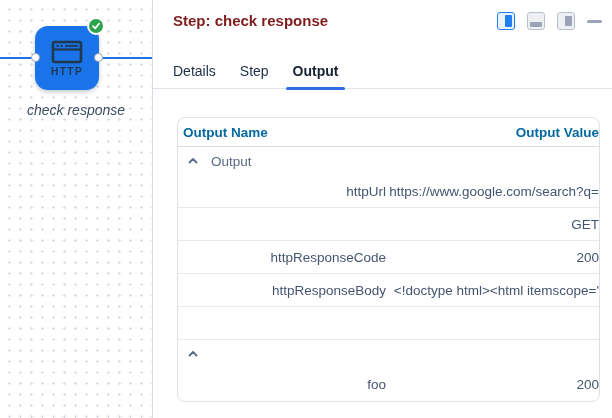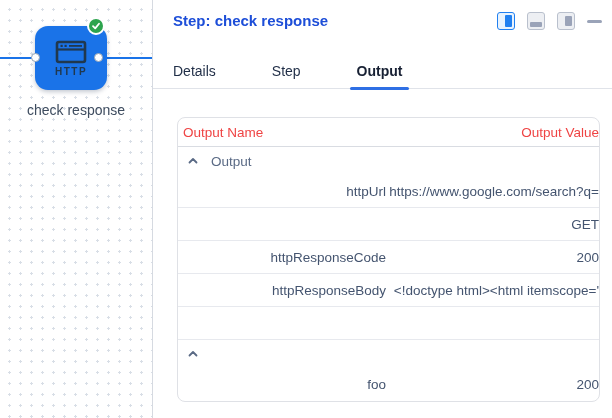--- a/index.html
+++ b/index.html
@@ -5,58 +5,58 @@
   * { margin:0; padding:0; box-sizing:border-box; }
   html,body { width:612px; height:418px; overflow:hidden; background:#fff;
     font-family:"Liberation Sans", sans-serif; }
   .stage { position:relative; width:612px; height:418px; background:#fff; }
 
   
   .canvas { position:absolute; left:0; top:0; width:152px; height:418px; background:#fff;
     background-image:radial-gradient(circle, #d8dee6 1px, transparent 1.3px);
     background-size:11px 11px; background-position:4px 4px; }
   .edge-line { position:absolute; left:0; top:57px; width:152px; height:2px; background:#1a73e8; }
-  .node { position:absolute; left:35px; top:26px; width:72px; height:64px; background:#1a73e8;
+  .node { position:absolute; left:35px; top:26px; width:64px; height:64px; background:#1a73e8;
     border-radius:13px; display:flex; flex-direction:column; align-items:center; justify-content:center;
     box-shadow:0 2px 4px rgba(23,43,77,.25); }
   .node-icon-text { color:#20384e; font-weight:bold; font-size:10px; letter-spacing:1.5px; margin-top:2px; }
   .port { position:absolute; width:9px; height:9px; border-radius:50%; background:#fff;
     border:1.5px solid #93a3b5; top:53px; }
   .port.left { left:31px; } .port.right { left:94px; }
   .badge { position:absolute; left:87px; top:17px; width:18px; height:18px; border-radius:50%;
     background:#2da44e; border:2px solid #fff; display:flex; align-items:center; justify-content:center; }
   .node-label { position:absolute; left:0; top:102px; width:152px; text-align:center;
-    font-size:14px; color:#3e4c5f; }
+    font-size:14px; color:#3e4c5f;font-style:italic; }
   .divider { position:absolute; left:152px; top:0; width:1px; height:418px; background:#d6dae1; }
 
   
   .panel { position:absolute; left:153px; top:0; width:459px; height:418px; background:#fff; }
-  .panel-title { position:absolute; left:20px; top:12px; font-size:15px; font-weight:bold; color:#1d4ed8; }
+  .panel-title { position:absolute; left:20px; top:12px; font-size:15px; font-weight:bold; color:#7f1d1d; }
   .controls { position:absolute; top:12px; right:10px; display:flex; align-items:center; gap:12px; }
   .licon { width:18px; height:18px; border-radius:3px; position:relative; cursor:pointer; }
   .licon.gray { border:1.5px solid #b9c0cd; background:#edeff3; }
   .licon.blue { border:1.5px solid #2180f0; background:#e8f3fe; }
   .licon .fill-right { position:absolute; top:2px; bottom:2px; right:2px; width:7px; background:#2180f0; border-radius:1px; }
   .licon .fill-bottom { position:absolute; left:2px; right:2px; bottom:2px; height:5px; background:#9aa3b8; border-radius:1px; }
   .licon .fill-inner { position:absolute; top:3px; bottom:3px; right:2px; width:7px; background:#9aa3b8; border-radius:1px; }
   .minimize { width:15px; height:3px; background:#9aa3b8; border-radius:2px; cursor:pointer; }
 
   .tabs { position:absolute; left:0; top:54px; width:459px; height:35px; display:flex;
-    align-items:center; padding-left:13px; border-bottom:1px solid #e0e3e9;gap:32px; }
+    align-items:center; padding-left:13px; border-bottom:1px solid #e0e3e9; }
   .tab { height:35px; display:flex; align-items:center; padding:0 7px; margin-right:10px;
     font-size:14px; color:#1f2d46; position:relative; cursor:pointer; }
   .tab.active { font-weight:bold; color:#172033; }
   .tab.active::after { content:""; position:absolute; left:0; right:0; bottom:-1px; height:3px;
     background:#2f6fe4; border-radius:2px; }
 
   
   .otable { position:absolute; left:24px; top:117px; width:423px; border:1px solid #dfe1e6;
     border-radius:8px; background:#fff; overflow:hidden; }
   .thead { display:flex; align-items:center; height:29px; border-bottom:1px solid #d9dce2;
-    font-size:13.5px; font-weight:normal; color:#ef4444; }
+    font-size:13.5px; font-weight:bold; color:#0369a1; }
   .c1 { width:208px; padding-left:5px; flex:none; }
   .c2 { flex:1 1 auto; overflow:hidden; white-space:nowrap;text-align:right; }
   .trow { display:flex; align-items:center; font-size:13.5px; color:#44546f; }
   .trow.item { height:33px; border-bottom:1px solid #e7e9ee; }
   .trow.item:last-child { border-bottom:none; }
   .trow.group { height:28px; }
   .trow.item .c1 { padding-left:40px;text-align:right; }
   .chev { margin-left:9px; width:12px; height:12px; display:flex; align-items:center; justify-content:center; cursor:pointer; }
   .glabel { margin-left:12px; color:#5a6a85; font-size:13.5px; }
 </style>

